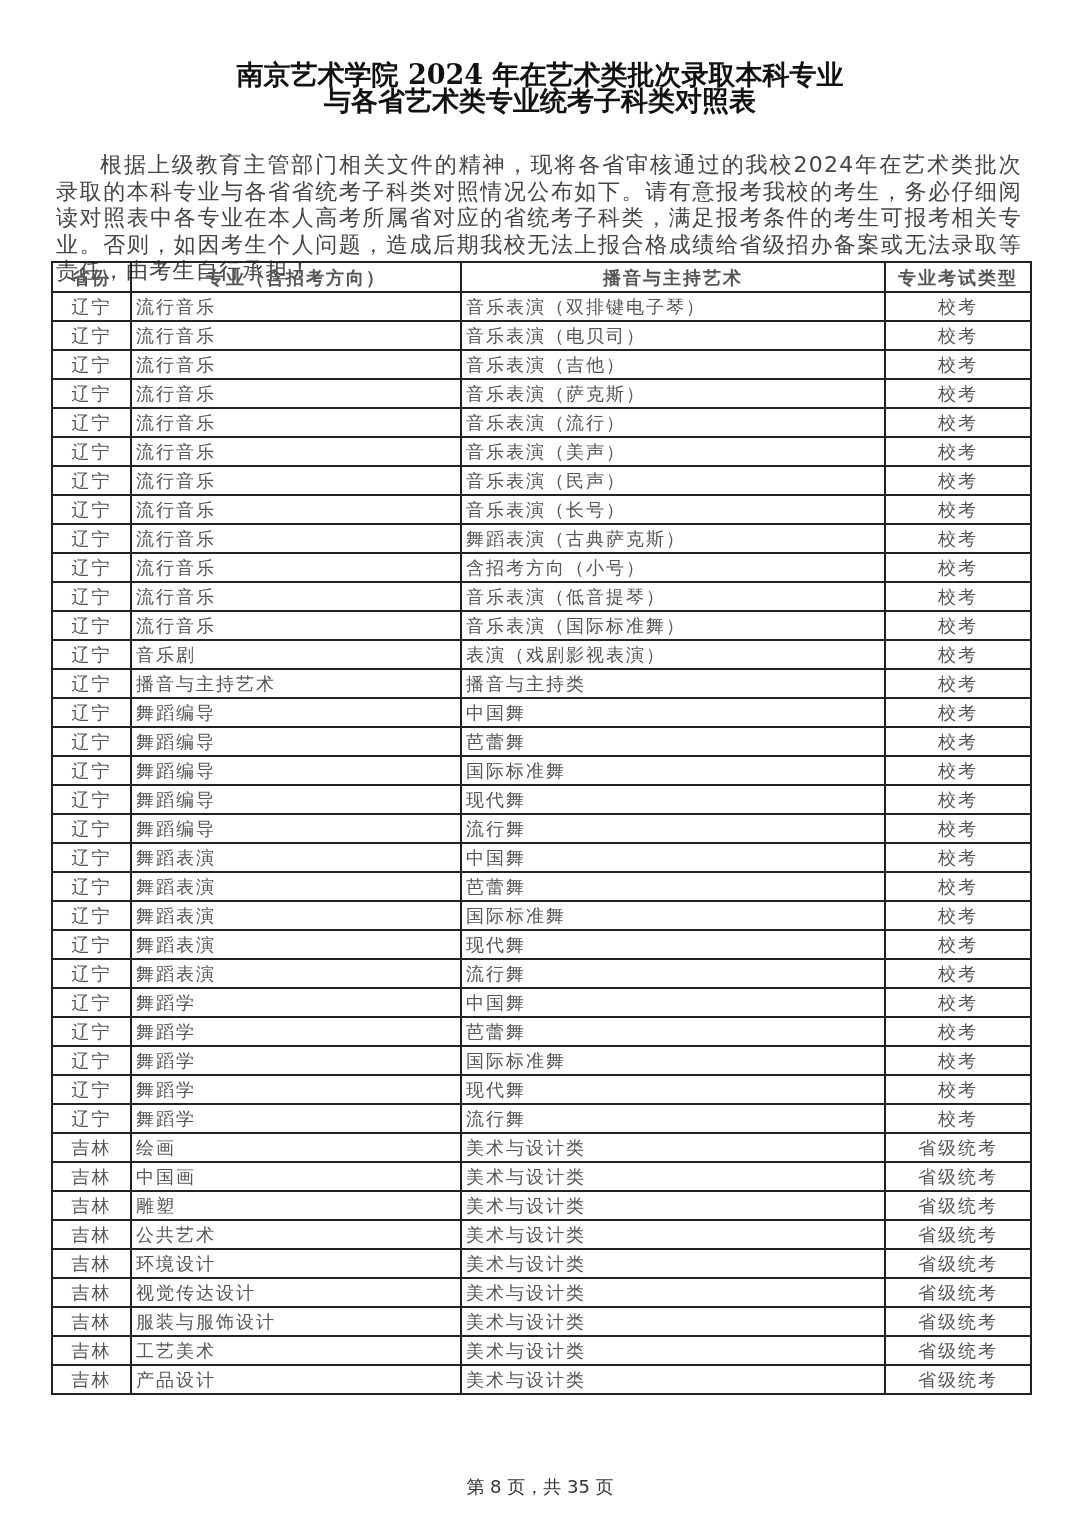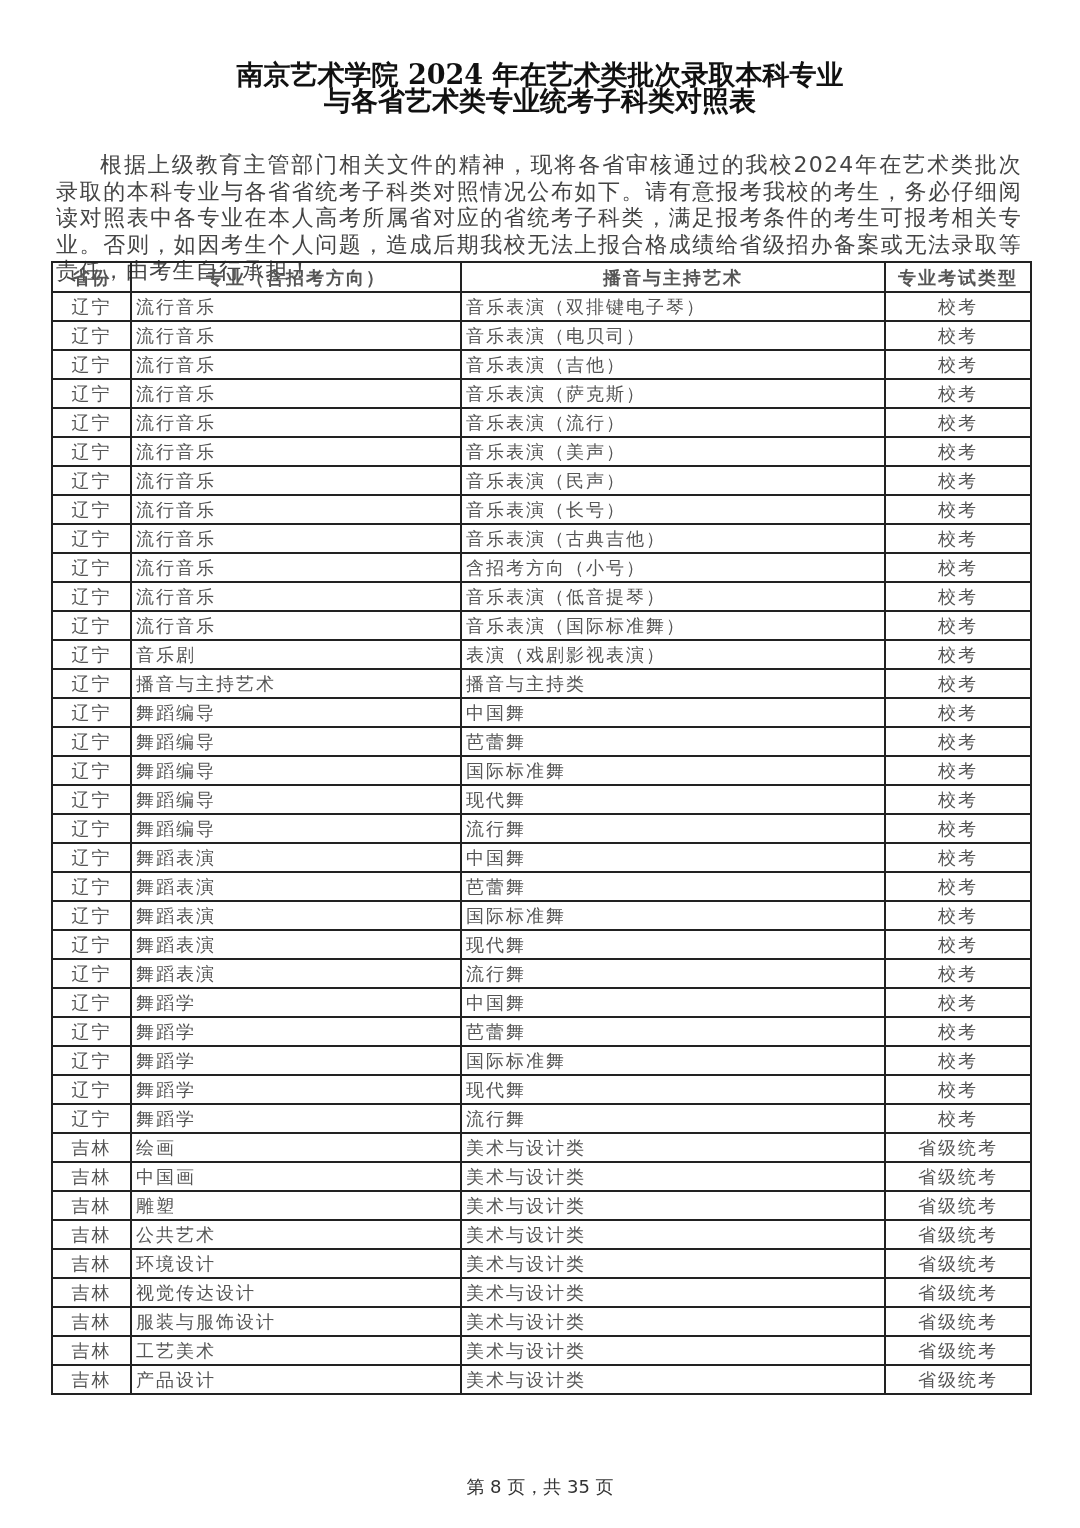--- a/index.html
+++ b/index.html
@@ -157,21 +157,21 @@
       </tr>
       <tr>
         <td class="prov">辽宁</td>
         <td class="major">流行音乐</td>
         <td class="subject">音乐表演（长号）</td>
         <td class="etype">校考</td>
       </tr>
       <tr>
         <td class="prov">辽宁</td>
         <td class="major">流行音乐</td>
-        <td class="subject">音乐表演（古典吉他）</td>
+        <td class="subject">舞蹈表演（古典萨克斯）</td>
         <td class="etype">校考</td>
       </tr>
       <tr>
         <td class="prov">辽宁</td>
         <td class="major">流行音乐</td>
         <td class="subject">含招考方向（小号）</td>
         <td class="etype">校考</td>
       </tr>
       <tr>
         <td class="prov">辽宁</td>

